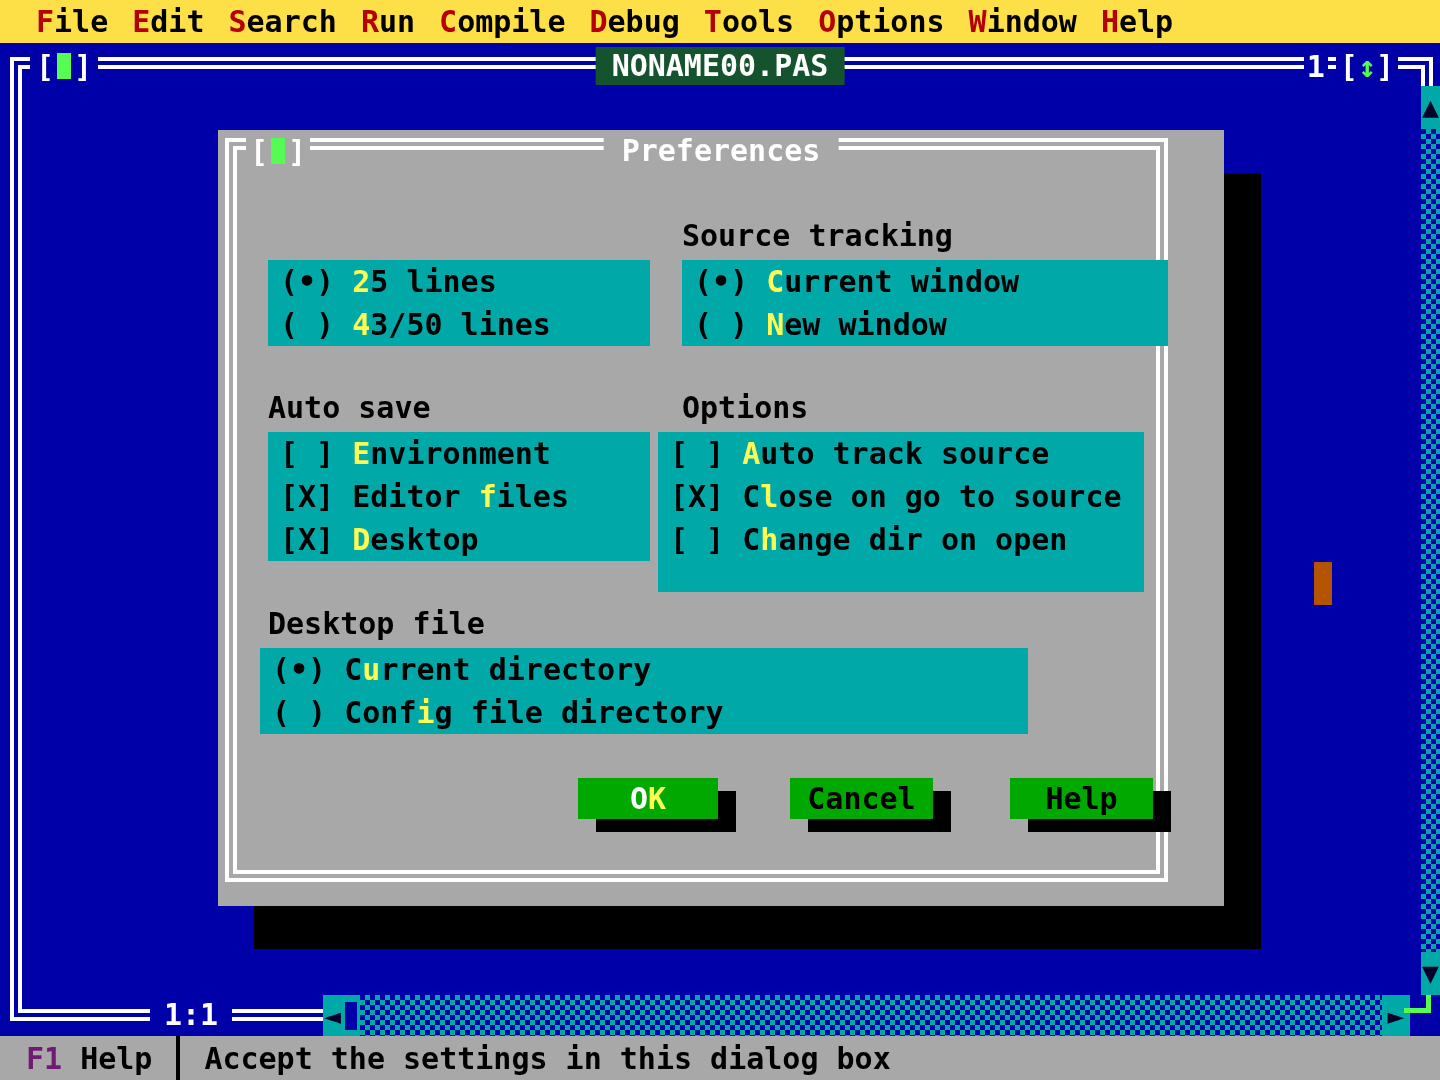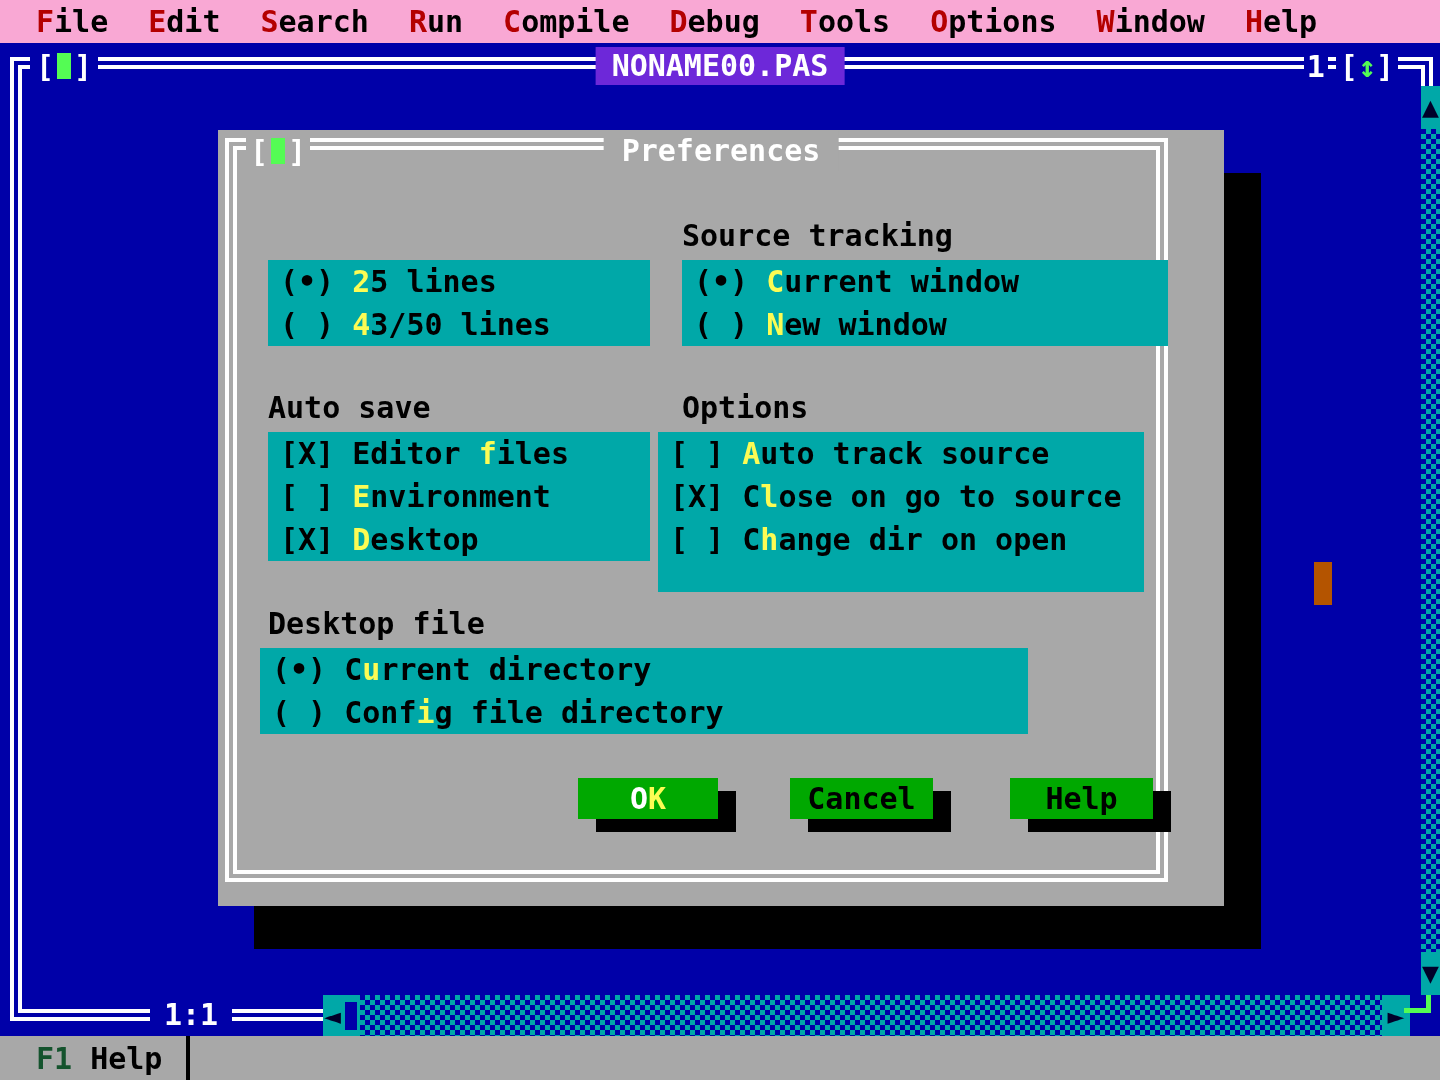--- a/index.html
+++ b/index.html
@@ -1,30 +1,30 @@
 <!DOCTYPE html>
 <html><head>
 <meta charset="utf-8">
 <style>
   html,body{margin:0;padding:0}
   .screen{position:relative;width:1440px;height:1080px;background:#0000A8;overflow:hidden;
           font-family:"DejaVu Sans Mono",monospace;font-weight:bold;font-size:30px;cursor:default}
   
-  .menubar{position:absolute;top:0;left:0;width:100%;height:43px;background:#f9a8d4;
-           display:flex;align-items:center;padding-left:36px;gap:40px;box-sizing:border-box;z-index:20;color:#000}
+  .menubar{position:absolute;top:0;left:0;width:100%;height:43px;background:#fde047;
+           display:flex;align-items:center;padding-left:36px;gap:24px;box-sizing:border-box;z-index:20;color:#000}
   .red{color:#B40000}
   
   .frame{position:absolute;left:10px;top:57px;width:1423px;height:964px;border:4px solid #fff;
          box-sizing:border-box;z-index:1;pointer-events:none}
   .frame::after{content:"";position:absolute;inset:4px;border:4px solid #fff}
   .win-close{position:absolute;left:30px;top:47px;height:38px;z-index:3;background:#0000A8;
              display:flex;align-items:center;padding:0 6px;color:#fff}
   .gblock{width:14px;height:26px;background:#54FC54;margin:0 3px}
   .win-title{position:absolute;top:47px;left:50%;transform:translateX(-50%);height:38px;line-height:38px;
-             background:#6d28d9;padding:0 16px;color:#fff;z-index:3}
+             background:#14532d;padding:0 16px;color:#fff;z-index:3}
   .win-ctrl{position:absolute;top:47px;right:42px;height:38px;display:flex;align-items:center;gap:8px;z-index:3;color:#fff}
   .win-num{background:#0000A8;padding:0 3px}
   .zoombox{background:#0000A8;padding:0 4px;display:flex;align-items:center}
   .green-text{color:#54FC54}
   
   .checker{background-color:#0000A8;
     background-image:linear-gradient(45deg,#00A8A8 25%,transparent 25%,transparent 75%,#00A8A8 75%),
                      linear-gradient(45deg,#00A8A8 25%,transparent 25%,transparent 75%,#00A8A8 75%);
     background-size:10px 10px;background-position:0 0,5px 5px}
   .vsb{position:absolute;left:1421px;top:86px;width:19px;height:909px;z-index:3;display:flex;flex-direction:column}
@@ -63,21 +63,21 @@
   .g-desktop-label{left:50px;top:472px} .g-desktop-box{left:42px;top:518px;width:768px;height:86px}
   .btnw{position:absolute;width:140px;height:41px}
   .btnw.wide{width:143px}
   .btn-ok{left:360px;top:648px}.btn-cancel{left:572px;top:648px}.btn-help{left:792px;top:648px}
   .btn-shadow{position:absolute;left:18px;top:13px;width:100%;height:100%;background:#000}
   .btn{position:absolute;inset:0;background:#00A800;display:flex;align-items:center;justify-content:center;color:#000}
   .btn .white{color:#fff}
   
   .statusbar{position:absolute;left:0;bottom:0;width:100%;height:44px;background:#A8A8A8;
              display:flex;align-items:center;z-index:20;color:#000}
-  .sb-key{color:#14532d;margin-left:36px}
+  .sb-key{color:#701a75;margin-left:26px}
   .sb-klabel{margin-left:18px}
   .sb-div{width:4px;height:44px;background:#000;margin-left:24px;flex:0 0 auto}
   .sb-msg{margin-left:24px}
 </style>
 </head>
 <body>
 
 <div class="screen">
 
   <div class="menubar">
@@ -145,22 +145,22 @@
     </div>
 
     <div class="dlg-label g-source-label">Source tracking</div>
     <div class="opt-box g-source-box">
       <div class="row"><span>(•) </span><span></span><span class="hot">C</span><span>urrent window</span></div>
       <div class="row"><span>( ) </span><span></span><span class="hot">N</span><span>ew window</span></div>
     </div>
 
     <div class="dlg-label g-autosave-label">Auto save</div>
     <div class="opt-box g-autosave-box">
+      <div class="row"><span>[ ] </span><span></span><span class="hot">E</span><span>nvironment</span></div>
       <div class="row"><span>[X] </span><span>Editor </span><span class="hot">f</span><span>iles</span></div>
-      <div class="row"><span>[ ] </span><span></span><span class="hot">E</span><span>nvironment</span></div>
       <div class="row"><span>[X] </span><span></span><span class="hot">D</span><span>esktop</span></div>
     </div>
 
     <div class="dlg-label g-options-label">Options</div>
     <div class="opt-box g-options-box">
       <div class="row"><span>[ ] </span><span></span><span class="hot">A</span><span>uto track source</span></div>
       <div class="row"><span>[X] </span><span>C</span><span class="hot">l</span><span>ose on go to source</span></div>
       <div class="row"><span>[ ] </span><span>C</span><span class="hot">h</span><span>ange dir on open</span></div>
     </div>
 
@@ -184,15 +184,16 @@
     <div class="btnw wide btn-help">
       <div class="btn-shadow"></div>
       <div class="btn">Help</div>
     </div>
   </div>
 
   <div class="statusbar">
     <span class="sb-key">F1</span>
     <span class="sb-klabel">Help</span>
     <span class="sb-div"></span>
+    <span class="sb-msg">Accept the settings in this dialog box</span>
   </div>
 
 </div>
 
 </body></html>

